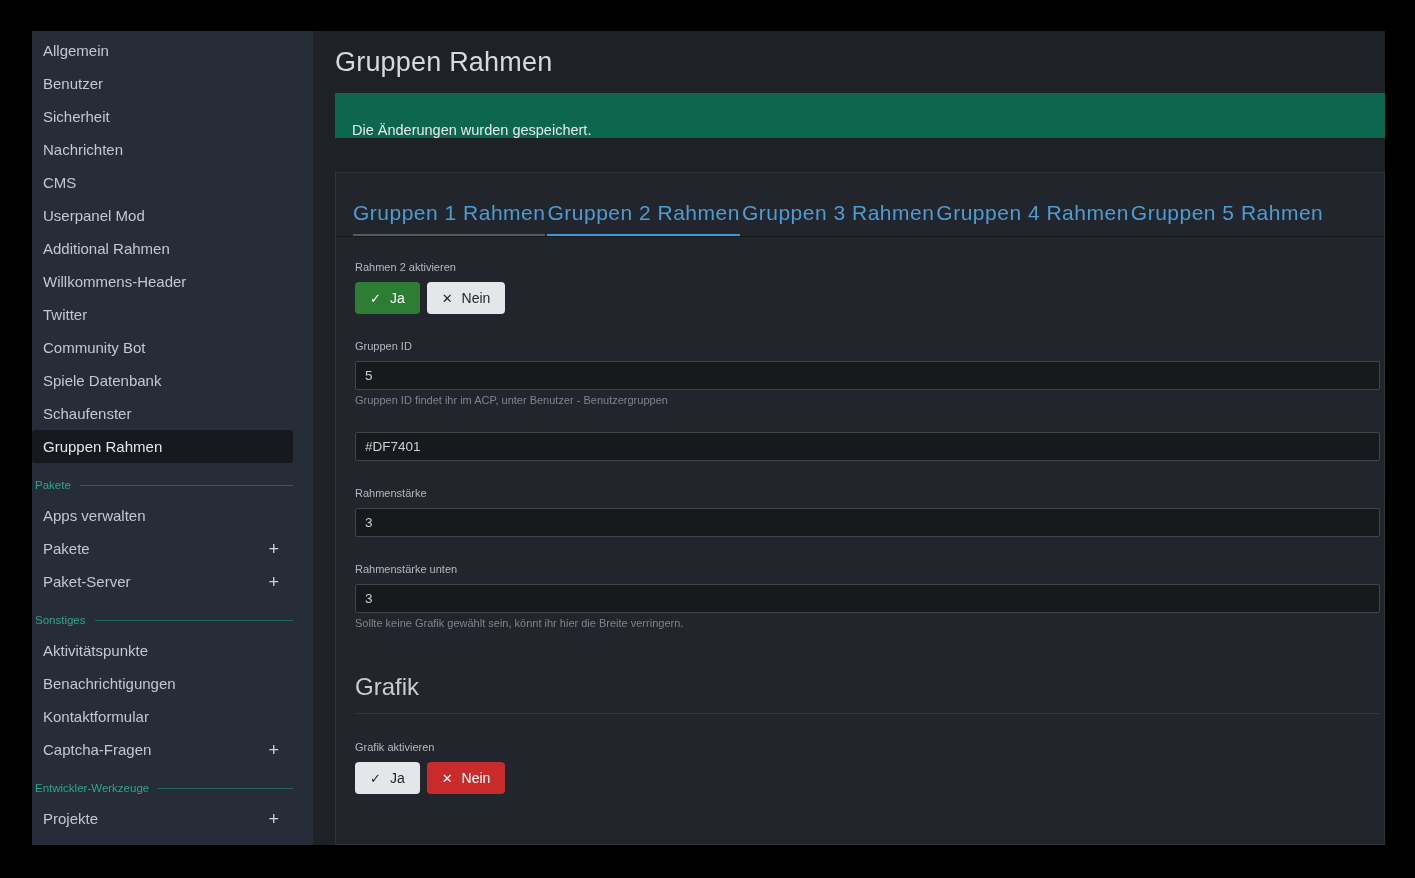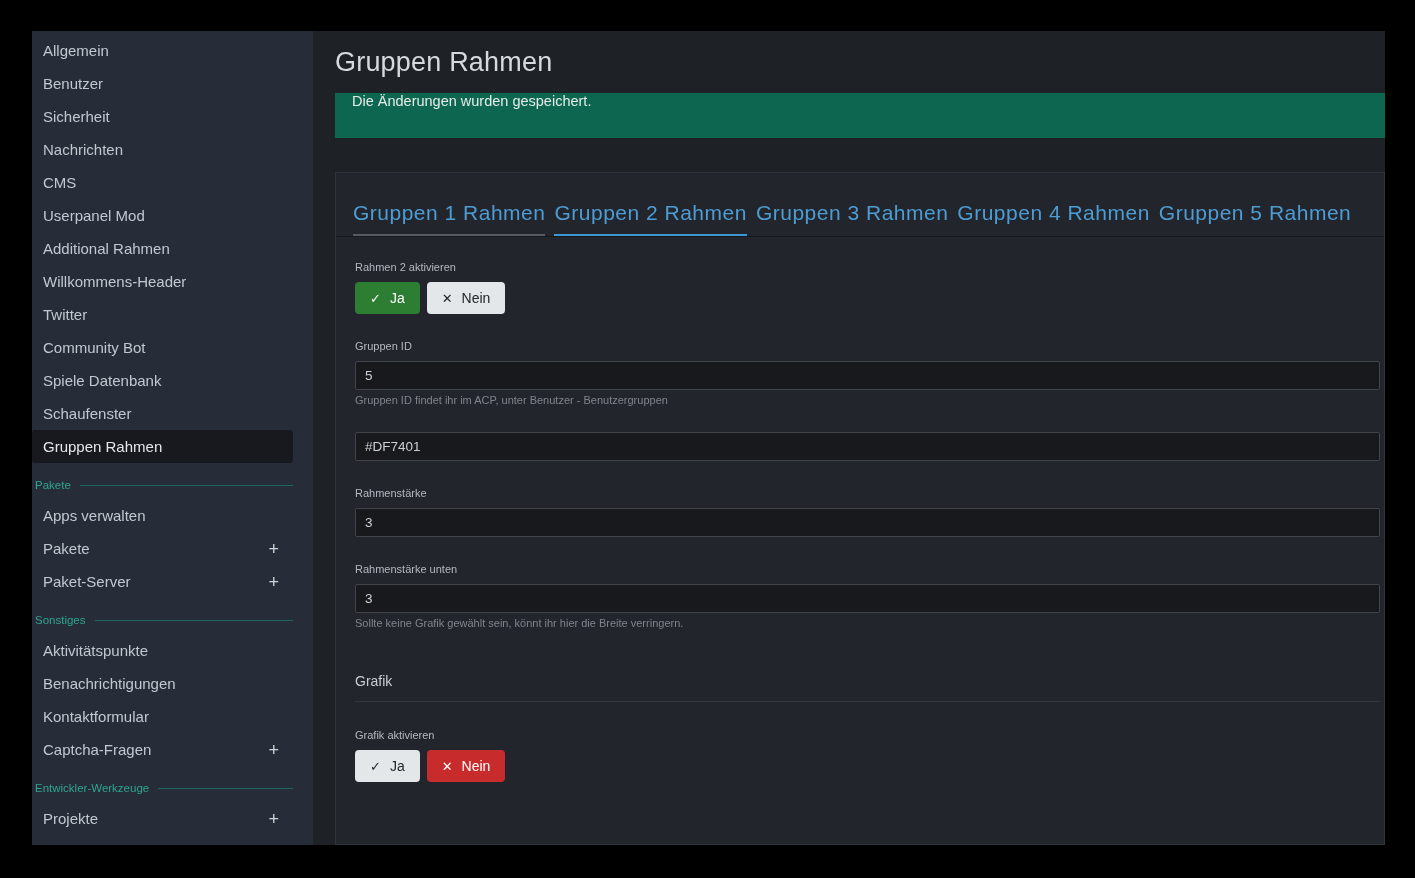--- a/index.html
+++ b/index.html
@@ -19,25 +19,25 @@
   .nav-section { display:flex; align-items:center; margin:14px 20px 6px 3px; height:16px; }
   .nav-section-title { color:#2fa48d; font-size:11.5px; white-space:nowrap; }
   .nav-section-line { flex:1; height:1px; background:#1f665e; margin-left:9px; }
 
   
   .main { flex:1; background:#1e2126; display:flex; flex-direction:column;
           padding-left:22px; overflow:hidden; }
   .page-title { margin-top:15px; font-size:27px; font-weight:400; color:#d6dade;
                 letter-spacing:.2px; line-height:1.2; }
   .success { margin-top:15px; height:45px; background:#0d6750; display:flex;
-             align-items:flex-start; padding:0 17px; color:#e5ebe8; font-size:14.5px; }
+             align-items:flex-end; padding:0 17px; color:#e5ebe8; font-size:14.5px; }
 
   .panel { margin-top:34px; flex:1; background:#22252b; border:1px solid #30353c;
            overflow:hidden; }
-  .tabbar { display:flex; gap:9px; padding:28px 17px 0; border-bottom:1px solid #17191c; }
+  .tabbar { display:flex; gap:2px; padding:28px 17px 0; border-bottom:1px solid #17191c; }
   .tab { font-size:21px; letter-spacing:.5px; color:#4d9dd4; padding-bottom:9px;
          border-bottom:2px solid transparent; cursor:pointer; white-space:nowrap; }
   .tab.active  { border-bottom-color:#3c99d6; }
   .tab.visited { border-bottom-color:#565b62; }
 
   .form { padding:24px 4px 40px 19px; }
   .f-label { font-size:11px; color:#b4b9c0; }
   .yn-row { display:flex; gap:7px; margin-top:9px; }
   .btn { display:inline-flex; align-items:center; height:32px; padding:0 15px;
          border:none; border-radius:4px; font-size:14px; font-family:inherit; cursor:pointer; }
@@ -46,21 +46,21 @@
   .btn-light { background:#e4e7ea; color:#23272c; }
   .btn-red   { background:#c82b2b; color:#fff; }
 
   .field { margin-top:26px; }
   .field input { display:block; width:100%; margin-top:9px; height:29px;
                  background:#17191d; border:1px solid #40454c; border-radius:2px;
                  color:#ccd0d5; font-size:13.5px; padding:0 9px; font-family:inherit; }
   .helper { margin-top:4px; font-size:11px; color:#7f858d; }
 
   .section-heading { margin-top:44px; padding-bottom:12px; border-bottom:1px solid #33373e;
-                     font-size:14px; font-weight:400; color:#c9cdd3; }
+                     font-size:24px; font-weight:400; color:#c9cdd3; }
   .toggle-block { margin-top:27px; }
 </style>
 </head>
 <body>
 
 <div class="stage">
 
   <nav class="sidebar" id="sidebar">
       <div class="nav-item">
         <span>Allgemein</span>

